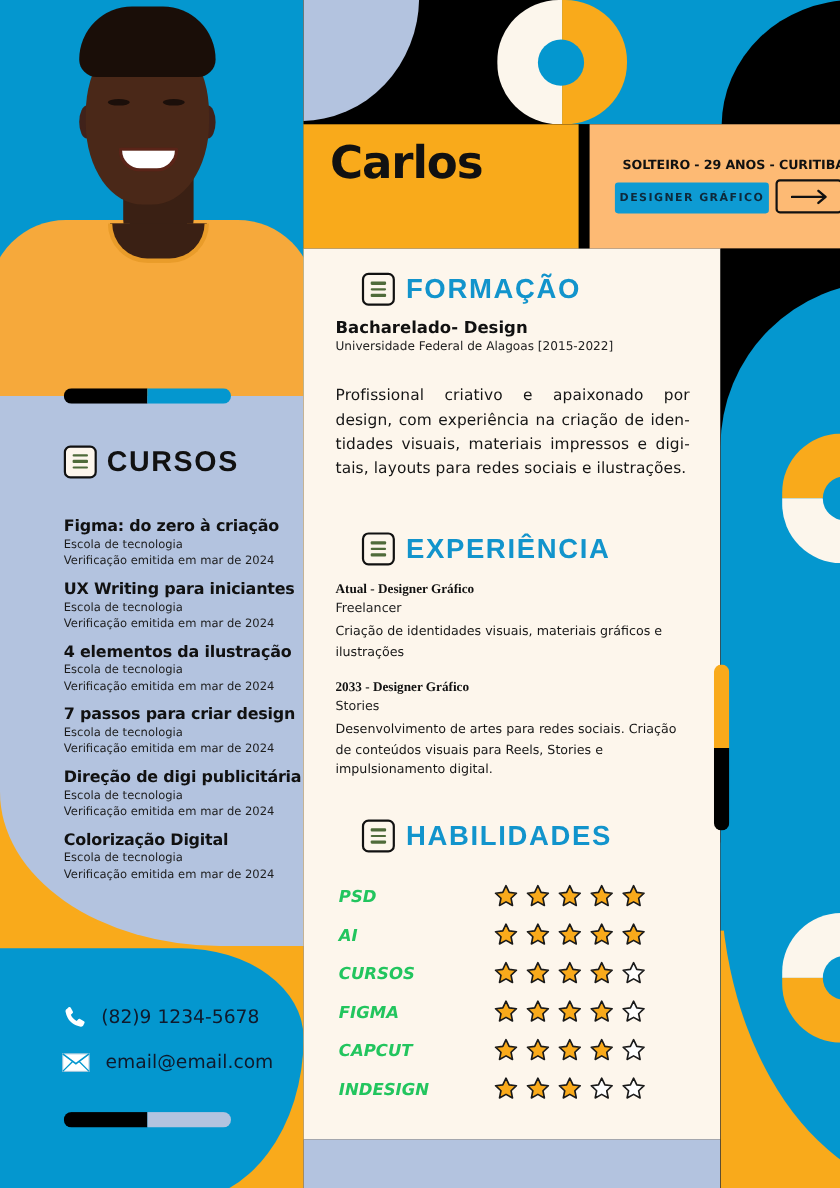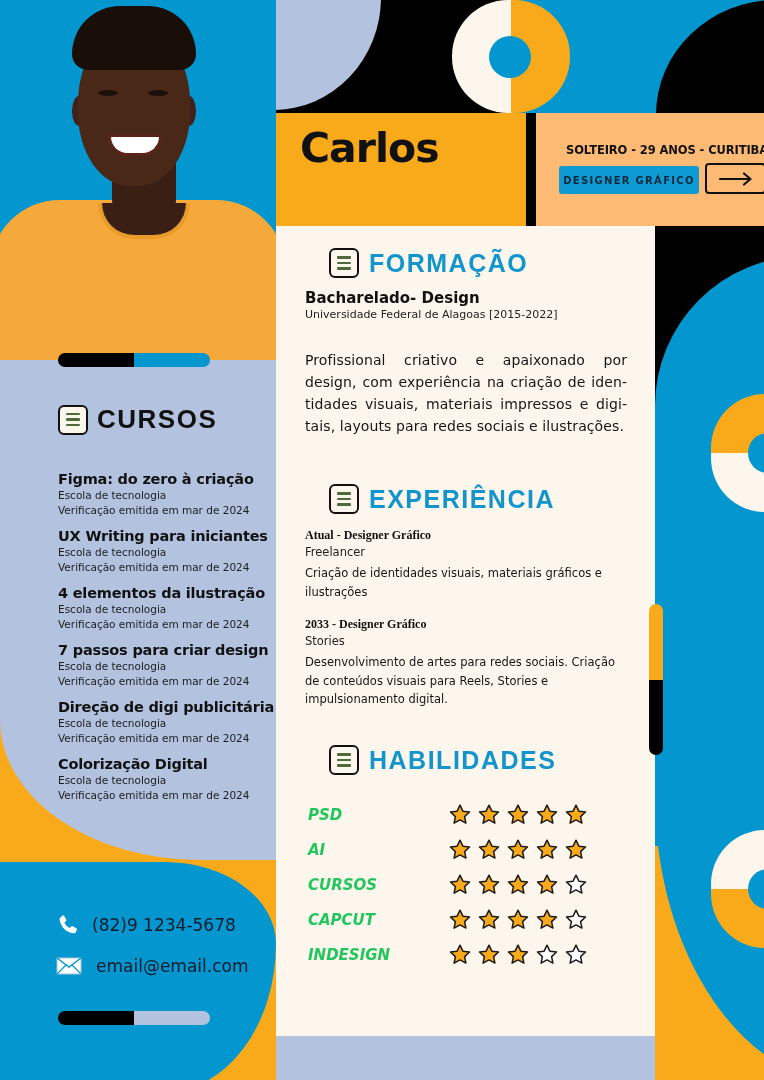--- a/index.html
+++ b/index.html
@@ -330,20 +330,40 @@
           </svg>
           <svg class="star" viewBox="0 0 24 24">
             <path d="M12 2.2l2.9 6 6.6.8-4.9 4.6 1.3 6.5L12 16.9l-5.9 3.2 1.3-6.5L2.5 9l6.6-.8z" fill="#f9aa1b" stroke="#1a1a1a" stroke-width="1.5" stroke-linejoin="round"></path>
           </svg>
           <svg class="star" viewBox="0 0 24 24">
             <path d="M12 2.2l2.9 6 6.6.8-4.9 4.6 1.3 6.5L12 16.9l-5.9 3.2 1.3-6.5L2.5 9l6.6-.8z" fill="#ffffff" stroke="#1a1a1a" stroke-width="1.5" stroke-linejoin="round"></path>
           </svg>
         </div>
       </div>
       <div class="skill-row">
+        <span class="label">FIGMA</span>
+        <div class="stars">
+          <svg class="star" viewBox="0 0 24 24">
+            <path d="M12 2.2l2.9 6 6.6.8-4.9 4.6 1.3 6.5L12 16.9l-5.9 3.2 1.3-6.5L2.5 9l6.6-.8z" fill="#f9aa1b" stroke="#1a1a1a" stroke-width="1.5" stroke-linejoin="round"></path>
+          </svg>
+          <svg class="star" viewBox="0 0 24 24">
+            <path d="M12 2.2l2.9 6 6.6.8-4.9 4.6 1.3 6.5L12 16.9l-5.9 3.2 1.3-6.5L2.5 9l6.6-.8z" fill="#f9aa1b" stroke="#1a1a1a" stroke-width="1.5" stroke-linejoin="round"></path>
+          </svg>
+          <svg class="star" viewBox="0 0 24 24">
+            <path d="M12 2.2l2.9 6 6.6.8-4.9 4.6 1.3 6.5L12 16.9l-5.9 3.2 1.3-6.5L2.5 9l6.6-.8z" fill="#f9aa1b" stroke="#1a1a1a" stroke-width="1.5" stroke-linejoin="round"></path>
+          </svg>
+          <svg class="star" viewBox="0 0 24 24">
+            <path d="M12 2.2l2.9 6 6.6.8-4.9 4.6 1.3 6.5L12 16.9l-5.9 3.2 1.3-6.5L2.5 9l6.6-.8z" fill="#f9aa1b" stroke="#1a1a1a" stroke-width="1.5" stroke-linejoin="round"></path>
+          </svg>
+          <svg class="star" viewBox="0 0 24 24">
+            <path d="M12 2.2l2.9 6 6.6.8-4.9 4.6 1.3 6.5L12 16.9l-5.9 3.2 1.3-6.5L2.5 9l6.6-.8z" fill="#ffffff" stroke="#1a1a1a" stroke-width="1.5" stroke-linejoin="round"></path>
+          </svg>
+        </div>
+      </div>
+      <div class="skill-row">
         <span class="label">CAPCUT</span>
         <div class="stars">
           <svg class="star" viewBox="0 0 24 24">
             <path d="M12 2.2l2.9 6 6.6.8-4.9 4.6 1.3 6.5L12 16.9l-5.9 3.2 1.3-6.5L2.5 9l6.6-.8z" fill="#f9aa1b" stroke="#1a1a1a" stroke-width="1.5" stroke-linejoin="round"></path>
           </svg>
           <svg class="star" viewBox="0 0 24 24">
             <path d="M12 2.2l2.9 6 6.6.8-4.9 4.6 1.3 6.5L12 16.9l-5.9 3.2 1.3-6.5L2.5 9l6.6-.8z" fill="#f9aa1b" stroke="#1a1a1a" stroke-width="1.5" stroke-linejoin="round"></path>
           </svg>
           <svg class="star" viewBox="0 0 24 24">
             <path d="M12 2.2l2.9 6 6.6.8-4.9 4.6 1.3 6.5L12 16.9l-5.9 3.2 1.3-6.5L2.5 9l6.6-.8z" fill="#f9aa1b" stroke="#1a1a1a" stroke-width="1.5" stroke-linejoin="round"></path>

